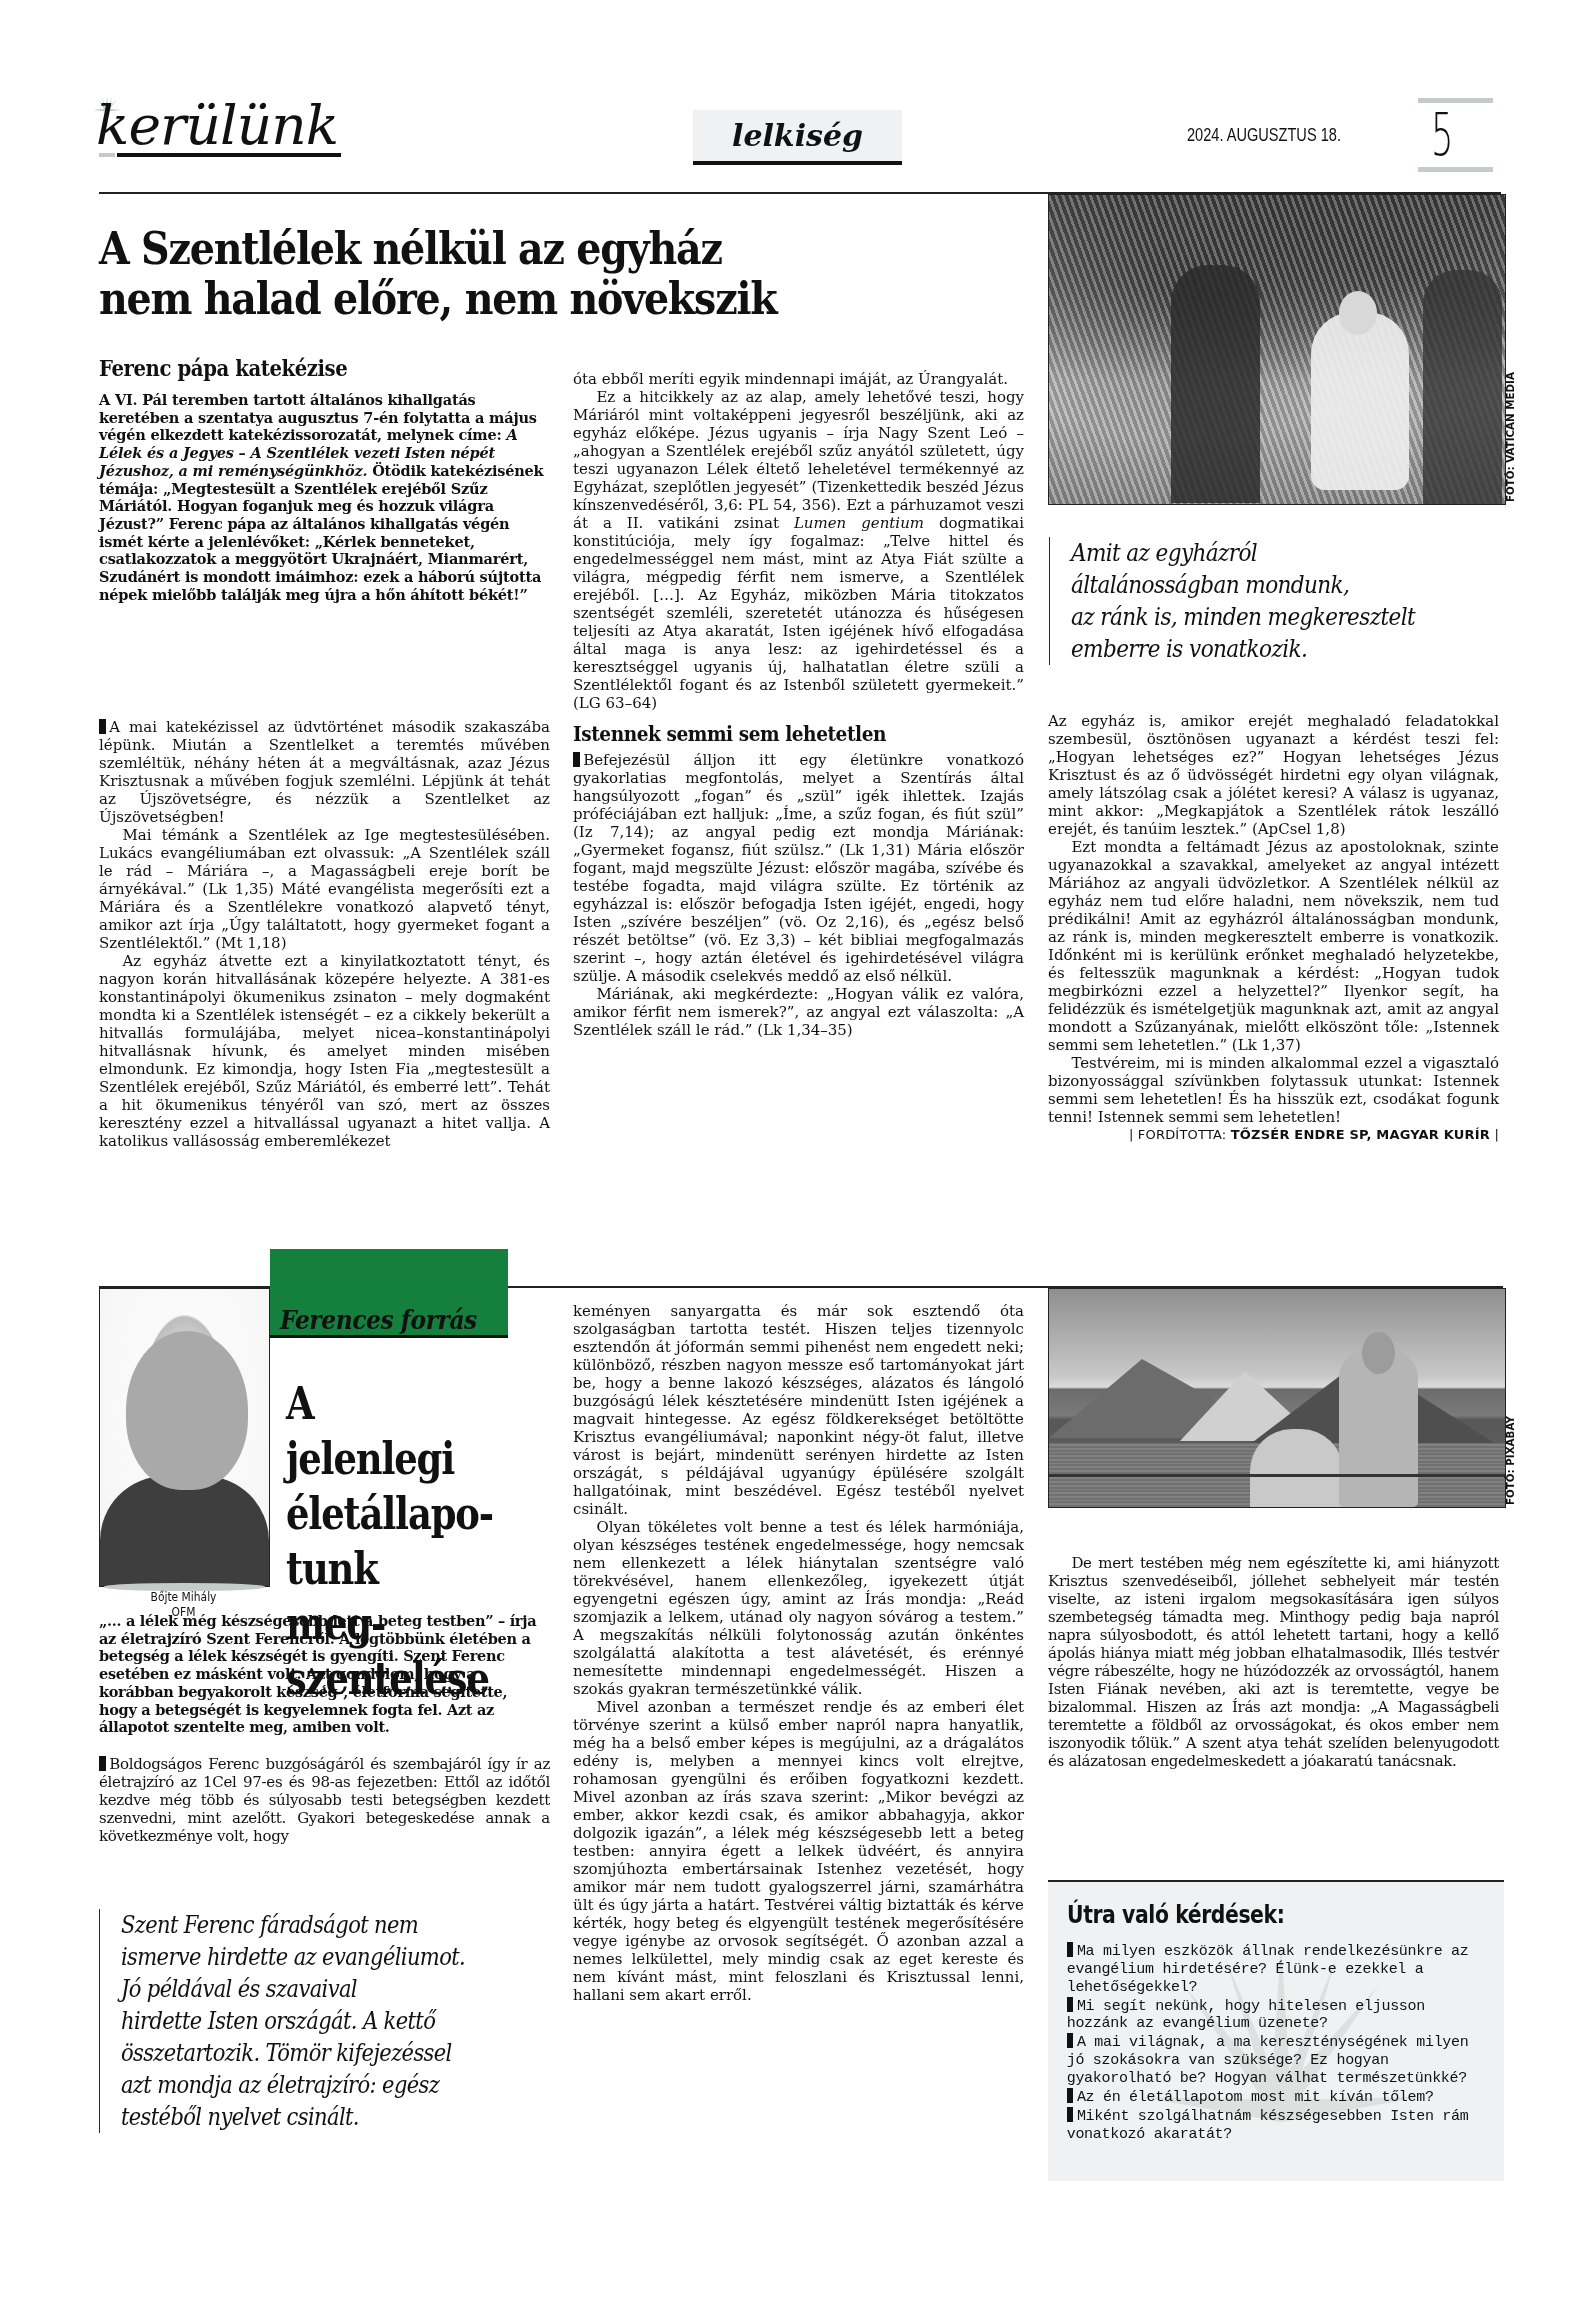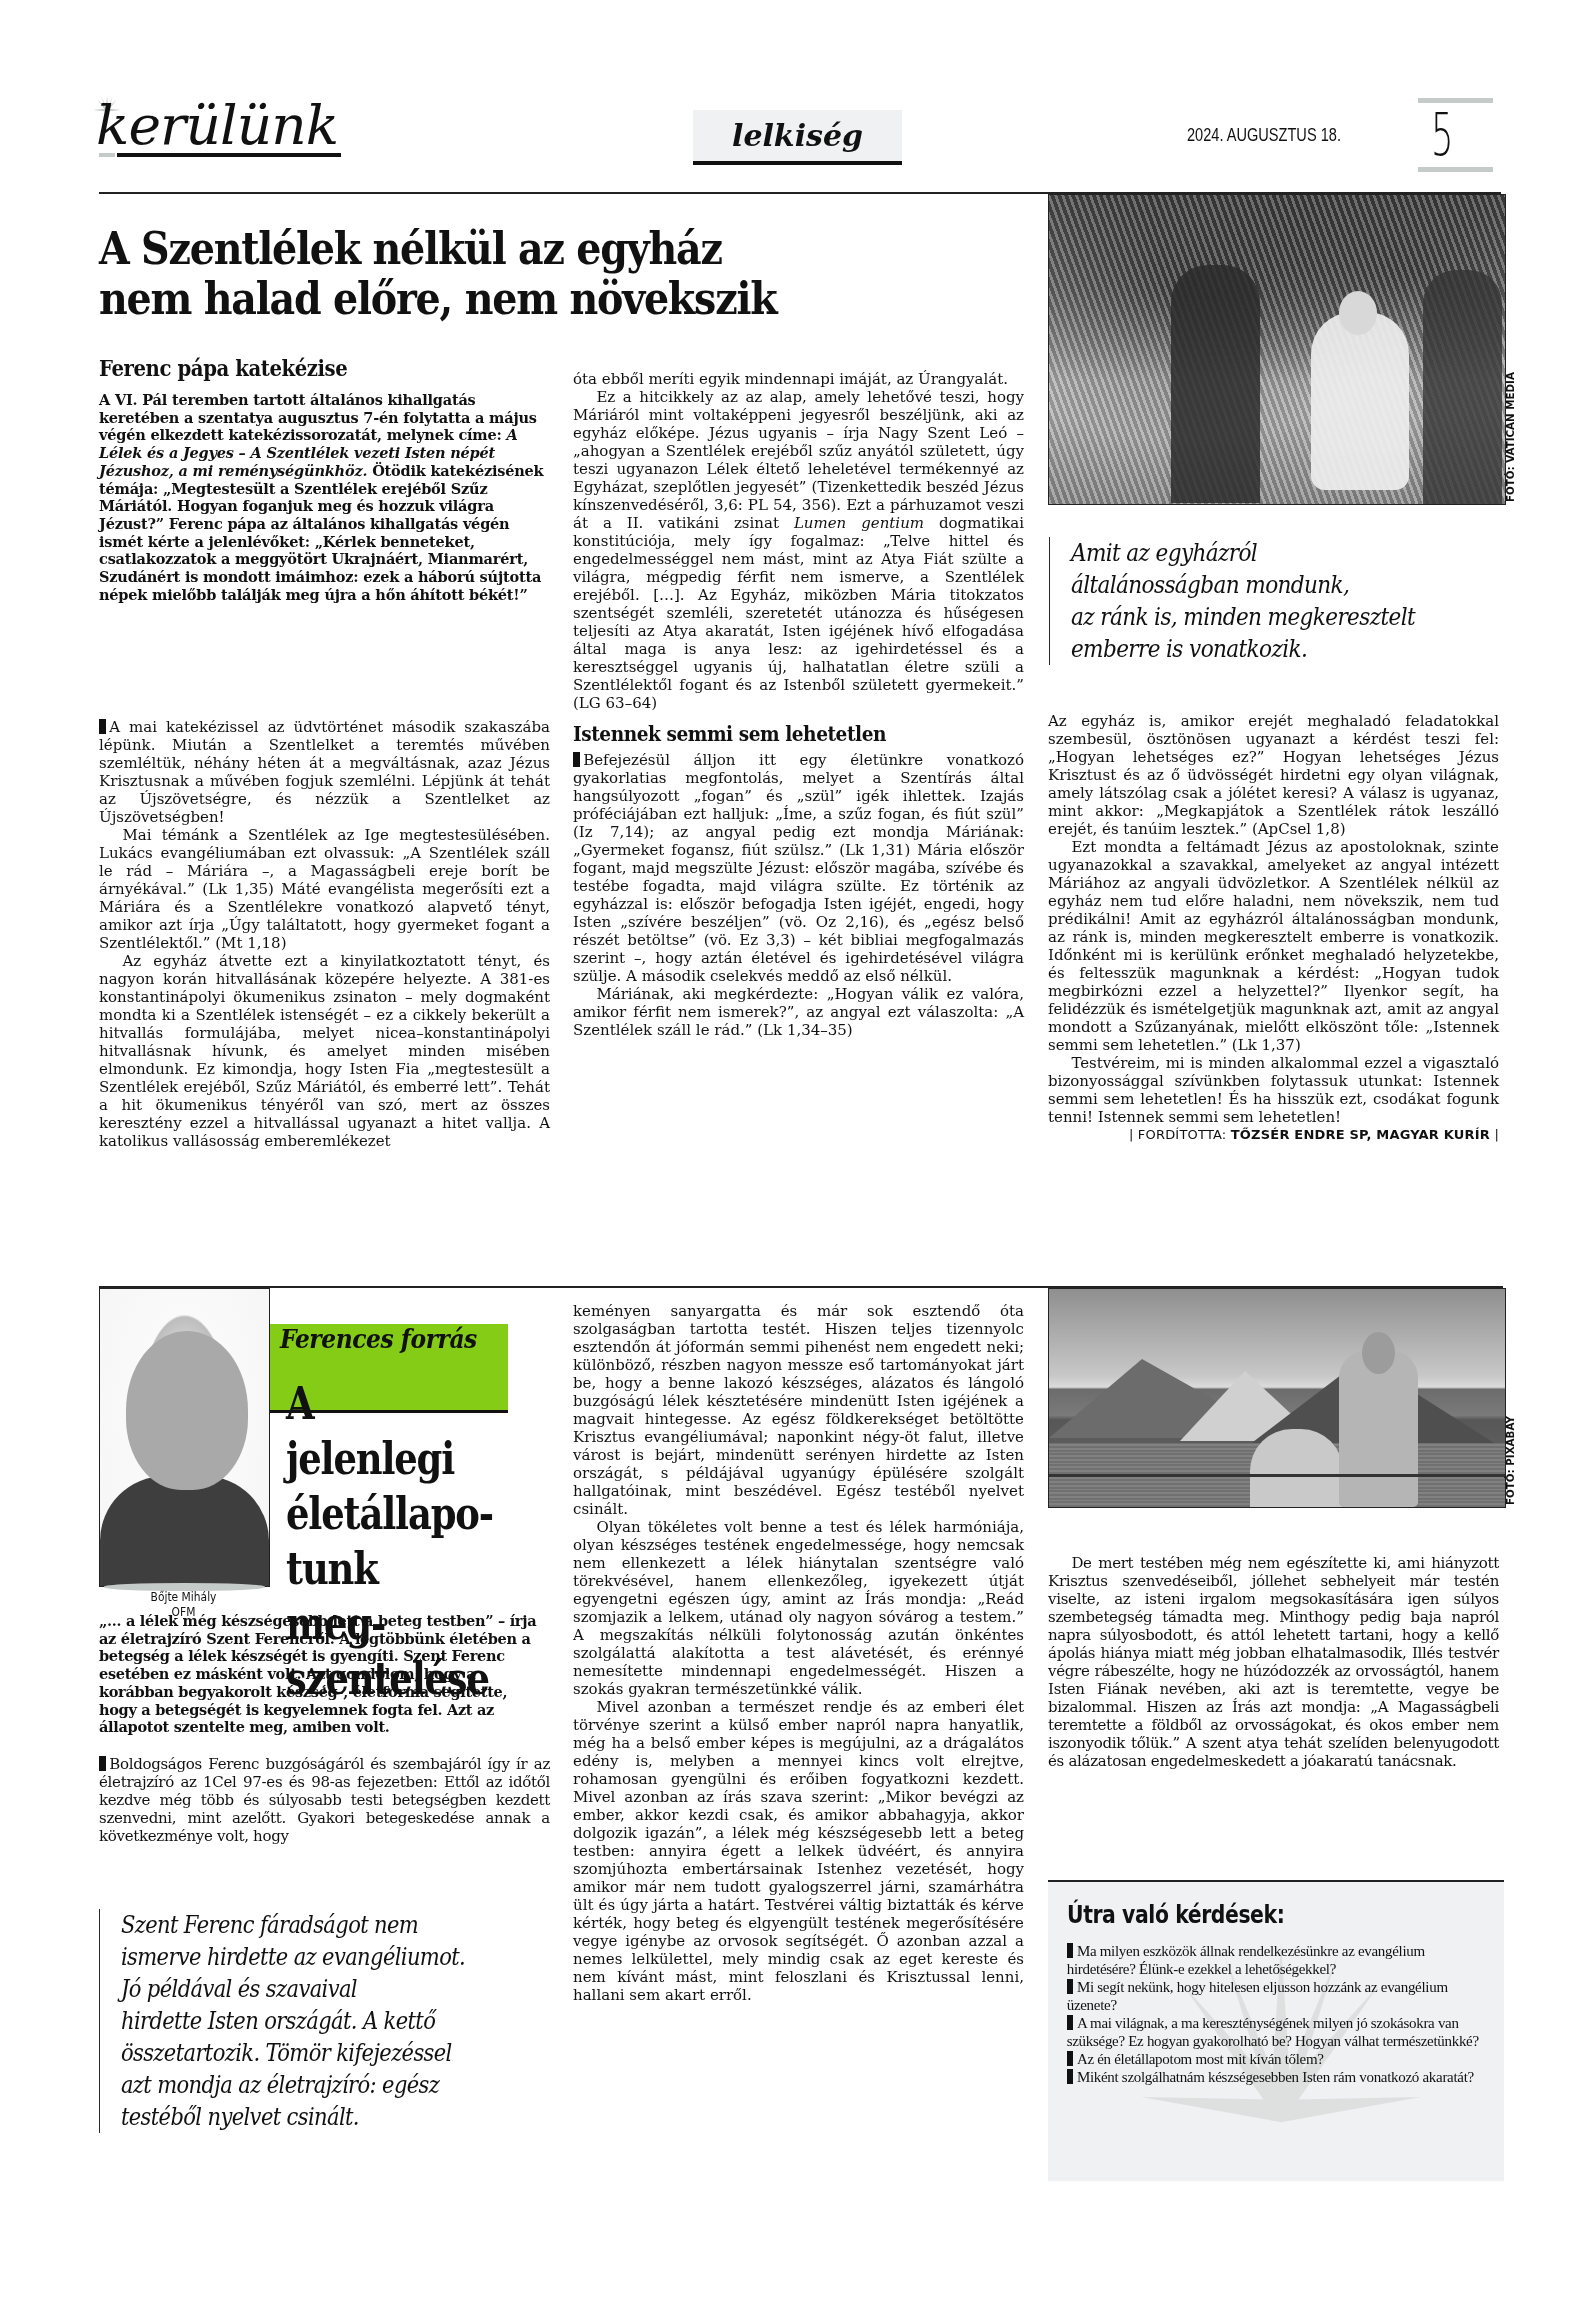--- a/index.html
+++ b/index.html
@@ -50,21 +50,21 @@
 
   
   .mid-rule { left:99px; top:1286px; width:1404px; height:2.3px; background:#222; }
 
   
   .portrait { left:99px; top:1288px; width:169px; height:297px; border:0.9px solid #222; background:radial-gradient(ellipse at 50% 40%, #d9d9d9 0%, #cfcfcf 28%, #bdbdbd 36%, #fafafa 37%, #f5f5f5 100%); overflow:hidden; }
   .portrait .body { position:absolute; left:0; top:187px; width:169px; height:112px; background:#3e3e3e; border-radius:65px 65px 0 0; }
   .portrait .face { position:absolute; left:26px; top:42px; width:122px; height:159px; background:#a9a9a9; border-radius:50% 50% 45% 45%; }
   .portrait-caption { left:99px; top:1589px; width:169px; text-align:center; font-family:"DejaVu Sans", sans-serif; font-size:12.6px; line-height:15px; transform:scaleX(0.85); }
   .portrait-shadow { left:104px; top:1583px; width:161px; height:7.5px; background:#c5cbc9; border-radius:50%; }
-  .ff-box { left:270px; top:1324px; width:238px; height:89px; background:#84cc16; border-bottom:3.7px solid #111; display:flex; align-items:flex-start; padding-left:10.3px; box-sizing:border-box; }
+  .ff-box { left:270px; top:1249px; width:238px; height:89px; background:#15803d; border-bottom:3.7px solid #111; display:flex; align-items:flex-end; padding-left:10.3px; box-sizing:border-box; }
   .ff-box span { font-family:"DejaVu Serif", serif; font-style:italic; font-weight:bold; font-size:26px; letter-spacing:-0.5px; transform:scaleX(0.9); transform-origin:left; display:inline-block; }
   .ff-title { left:286px; top:1376px; width:243px; font-family:"DejaVu Serif", serif; font-weight:bold; font-size:45px; line-height:55px; letter-spacing:-1.4px; transform:scaleX(0.82); transform-origin:left; }
   .lead2 { left:99px; top:1612px; width:449px; font-family:"DejaVu Serif", serif; font-weight:bold; font-size:14.5px; line-height:17.7px; letter-spacing:-0.3px; }
   .c4 { left:99px; top:1755px; width:451px; letter-spacing:-0.3px; }
   .pullquote2 { left:99px; top:1909px; width:435px; border-left:1.4px solid #111; padding-left:23.4px; font-family:"DejaVu Serif", serif; font-style:italic; font-size:23.4px; line-height:32px; letter-spacing:-0.7px; transform:scaleX(0.9); transform-origin:left; }
   .c5 { left:573px; top:1302px; width:451px; }
   .photo2 { left:1048px; top:1288px; width:456px; height:218px; border:1.4px solid #222; overflow:hidden;
       background:linear-gradient(180deg,#8f8f8f 0%,#c8c8c8 40%,#dcdcdc 45%,#6c6c6c 46%,#7a7a7a 58%,#575757 60%,#6a6a6a 100%); }
   .photo2 .mtn1 { position:absolute; left:0; top:70px; width:0; height:0; border-left:93px solid transparent; border-right:140px solid transparent; border-bottom:79px solid #6c6c6c; }
   .photo2 .mtn2 { position:absolute; left:131px; top:82px; width:0; height:0; border-left:65px solid transparent; border-right:75px solid transparent; border-bottom:70px solid #d0d0d0; }
@@ -72,21 +72,21 @@
   .photo2 .water { position:absolute; left:0; top:154px; width:100%; height:64px; background:repeating-linear-gradient(0deg,#707070 0 1.9px,#818181 1.9px 3.7px); }
   .photo2 .statue { position:absolute; left:290px; top:61px; width:79px; height:157px; background:#b5b5b5; border-radius:28px 28px 4.7px 4.7px; }
   .photo2 .statue-head { position:absolute; left:313px; top:43px; width:33px; height:42px; background:#9c9c9c; border-radius:50%; }
   .photo2 .animal { position:absolute; left:201px; top:140px; width:93px; height:78px; background:#c9c9c9; border-radius:42px 42px 0 0; }
   .photo2 .rail { position:absolute; left:0; top:185px; width:100%; height:2.8px; background:#333; }
   .credit2 { left:1504px; top:1505px; }
   .c6 { left:1048px; top:1554px; width:451px; letter-spacing:-0.3px; }
   .qbox { left:1048px; top:1880px; width:456px; height:299px; background:#f0f1f2; border-top:2.3px solid #222; overflow:hidden; }
   .qbox-star { position:absolute; left:93px; top:61px; width:280px; height:280px; opacity:0.18; }
   .qbox-title { position:absolute; left:18.7px; top:18.7px; font-family:"DejaVu Sans", sans-serif; font-weight:bold; font-size:24px; letter-spacing:-0.5px; transform:scaleX(0.85); transform-origin:left; }
-  .qbox-list { position:absolute; left:18.7px; top:60px; width:421px; list-style:none; margin:0; padding:0; font-family:Liberation Serif, serif; font-size:15px; line-height:18px; letter-spacing:-0.3px; }
+  .qbox-list { position:absolute; left:18.7px; top:60px; width:421px; list-style:none; margin:0; padding:0; font-family:Liberation Mono, monospace; font-size:15px; line-height:18px; letter-spacing:-0.3px; }
   .qbox-list li { margin:0; }
 </style>
 </head>
 <body>
 
 <div class="abs logo-star">
   <svg width="28" height="28" viewBox="0 0 60 60">
       <g fill="#c5cbc9">
         <polygon points="30,0 33,30 27,30"></polygon>
         <polygon points="10,8 32,30 28,33"></polygon>

